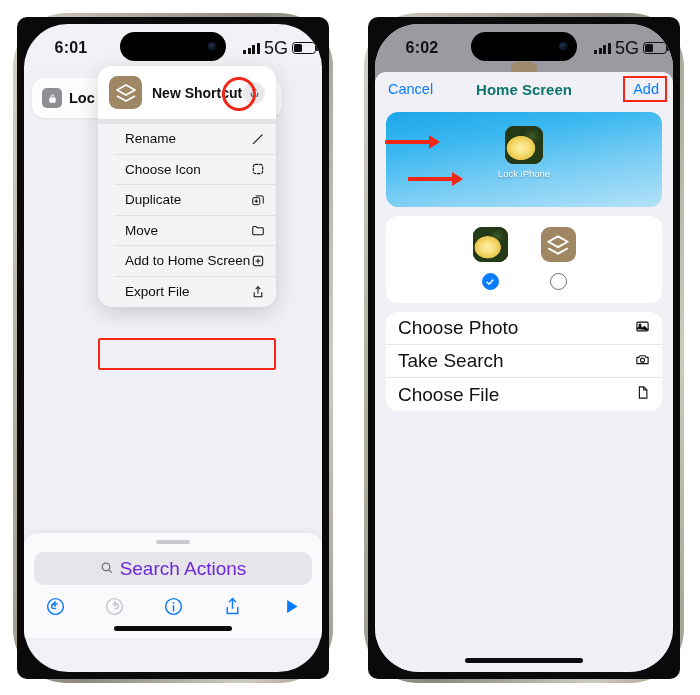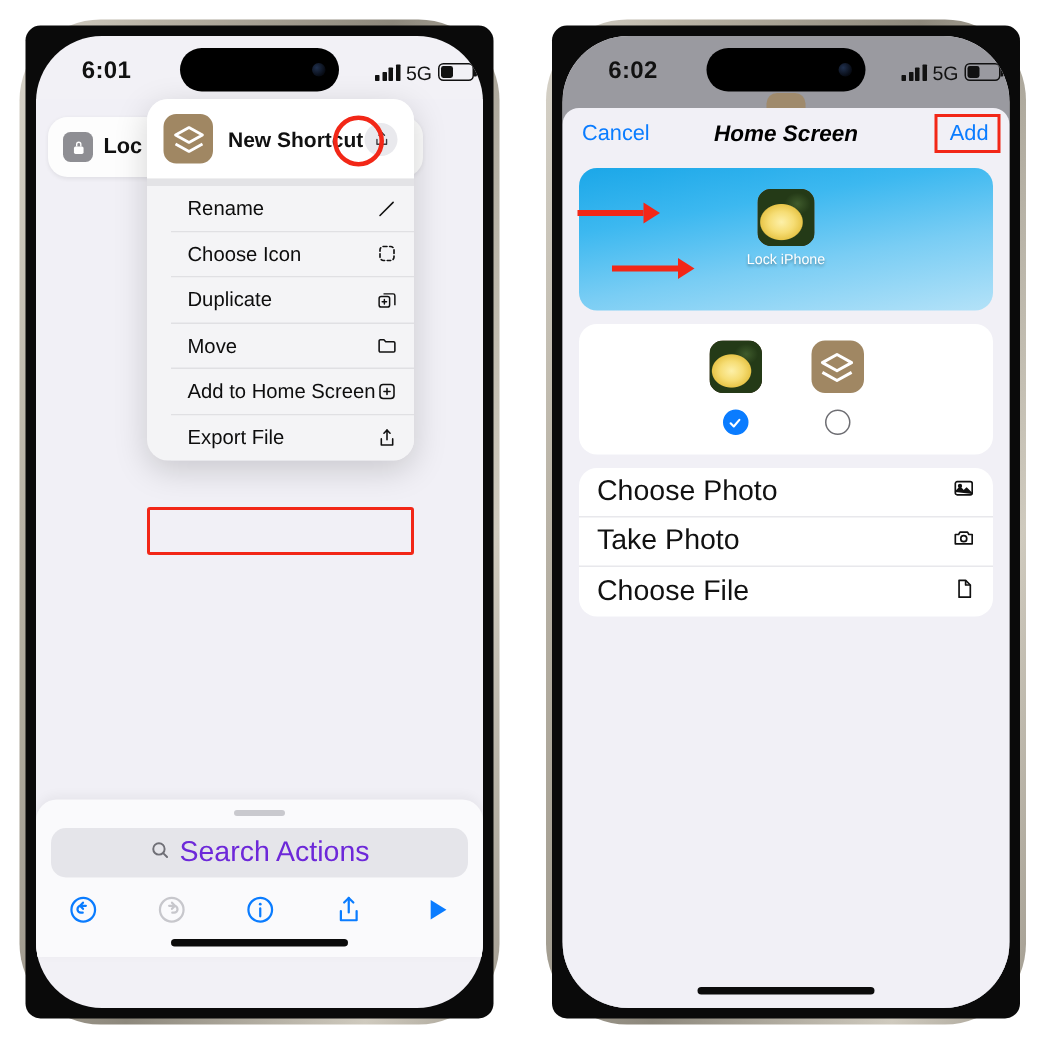--- a/index.html
+++ b/index.html
@@ -26,21 +26,21 @@
   .island { position:absolute; left:50%; transform:translateX(-50%); top:8px;
             width:106px; height:29px; border-radius:16px; background:#000;
             display:flex; align-items:center; justify-content:flex-end; padding-right:9px;}
   .island .cam { width:9px; height:9px; border-radius:50%;
                  background:radial-gradient(circle at 35% 35%,#20304d,#070b14 70%); }
   .sb-right { margin-left:auto; display:flex; align-items:center; gap:4px; padding-top:6px;}
   .bars { display:flex; align-items:flex-end; gap:1.5px; height:11px; }
   .bars i { width:3px; background:#111; border-radius:.5px; display:block; }
   .bars i:nth-child(1){height:4px;} .bars i:nth-child(2){height:6px;}
   .bars i:nth-child(3){height:8.5px;} .bars i:nth-child(4){height:11px;}
-  .net { font-size:13px; font-weight:500; color:#111; }
+  .net { font-size:18px; font-weight:500; color:#111; }
   .batt { width:24px; height:12px; border:1.4px solid #111; border-radius:3.6px;
           padding:1.4px; position:relative; }
   .batt::after{ content:""; position:absolute; right:-3.4px; top:3.4px; width:2px;
                 height:4.4px; background:#111; border-radius:0 1px 1px 0;}
   .batt span{ display:block; height:100%; width:38%; background:#111; border-radius:1.6px;}
 
   
   .navbar { height:34px; display:flex; align-items:center; justify-content:center;
             position:relative; background:#f7f7fa; }
   .nav-title { display:flex; align-items:center; gap:6px; }
@@ -110,21 +110,21 @@
 
   
   .dim { position:absolute; inset:0; background:#9a9aa0; }
   .sheet { position:absolute; left:0; right:0; top:48px; bottom:0; background:#f1f0f6;
            border-top-left-radius:11px; border-top-right-radius:11px; }
   .peek-ico { position:absolute; left:50%; transform:translateX(-50%); top:38px;
               width:26px; height:26px; border-radius:7px; background:#a08763; opacity:.85; }
   .sheet-nav { height:34px; display:flex; align-items:center; justify-content:center;
                position:relative; }
   .sn-left { position:absolute; left:13px; font-size:14.5px; color:#0a7cff; }
-  .sn-title{ font-size:15px; font-weight:700; color:#000000;font-style:italic; }
+  .sn-title{ font-size:15px; font-weight:700; color:#0f766e; }
   .sn-right{ position:absolute; right:14px; font-size:14.5px; color:#0a7cff; }
   .add-box { position:absolute; right:6px; top:4px; width:44px; height:26px;
              border:2.6px solid #f22717; }
 
   .wall { margin:6px 11px 0; height:95px; border-radius:12px;
           background:linear-gradient(170deg,#1ba7e8 0%,#3cb8f0 30%,#79cdf4 62%,#b4e2f8 100%);
           position:relative; }
   .wall-ico { position:absolute; left:50%; transform:translateX(-50%); top:14px;
               width:38px; height:38px; border-radius:9px; overflow:hidden; }
   .photo { width:100%; height:100%;
@@ -416,21 +416,21 @@
           <span class="lbl">Choose Photo</span>
           <span class="ic">
             <svg viewBox="0 0 24 24" fill="none" stroke="#111" stroke-width="1.8" stroke-linejoin="round">
                     <rect x="3" y="5" width="18" height="14" rx="2"></rect>
                     <path d="M3 16l5-5 4 4 3-3 6 6" fill="#111"></path>
                     <circle cx="8" cy="9.5" r="1.4" fill="#111"></circle>
                   </svg>
           </span>
         </div>
         <div class="lrow">
-          <span class="lbl">Take Photo</span>
+          <span class="lbl">Take Search</span>
           <span class="ic">
             <svg viewBox="0 0 24 24" fill="none" stroke="#111" stroke-width="1.8" stroke-linejoin="round">
                     <path d="M3 8.5h3.5L8 6h8l1.5 2.5H21v10H3z"></path>
                     <circle cx="12" cy="13" r="3.2"></circle>
                   </svg>
           </span>
         </div>
         <div class="lrow">
           <span class="lbl">Choose File</span>
           <span class="ic">

